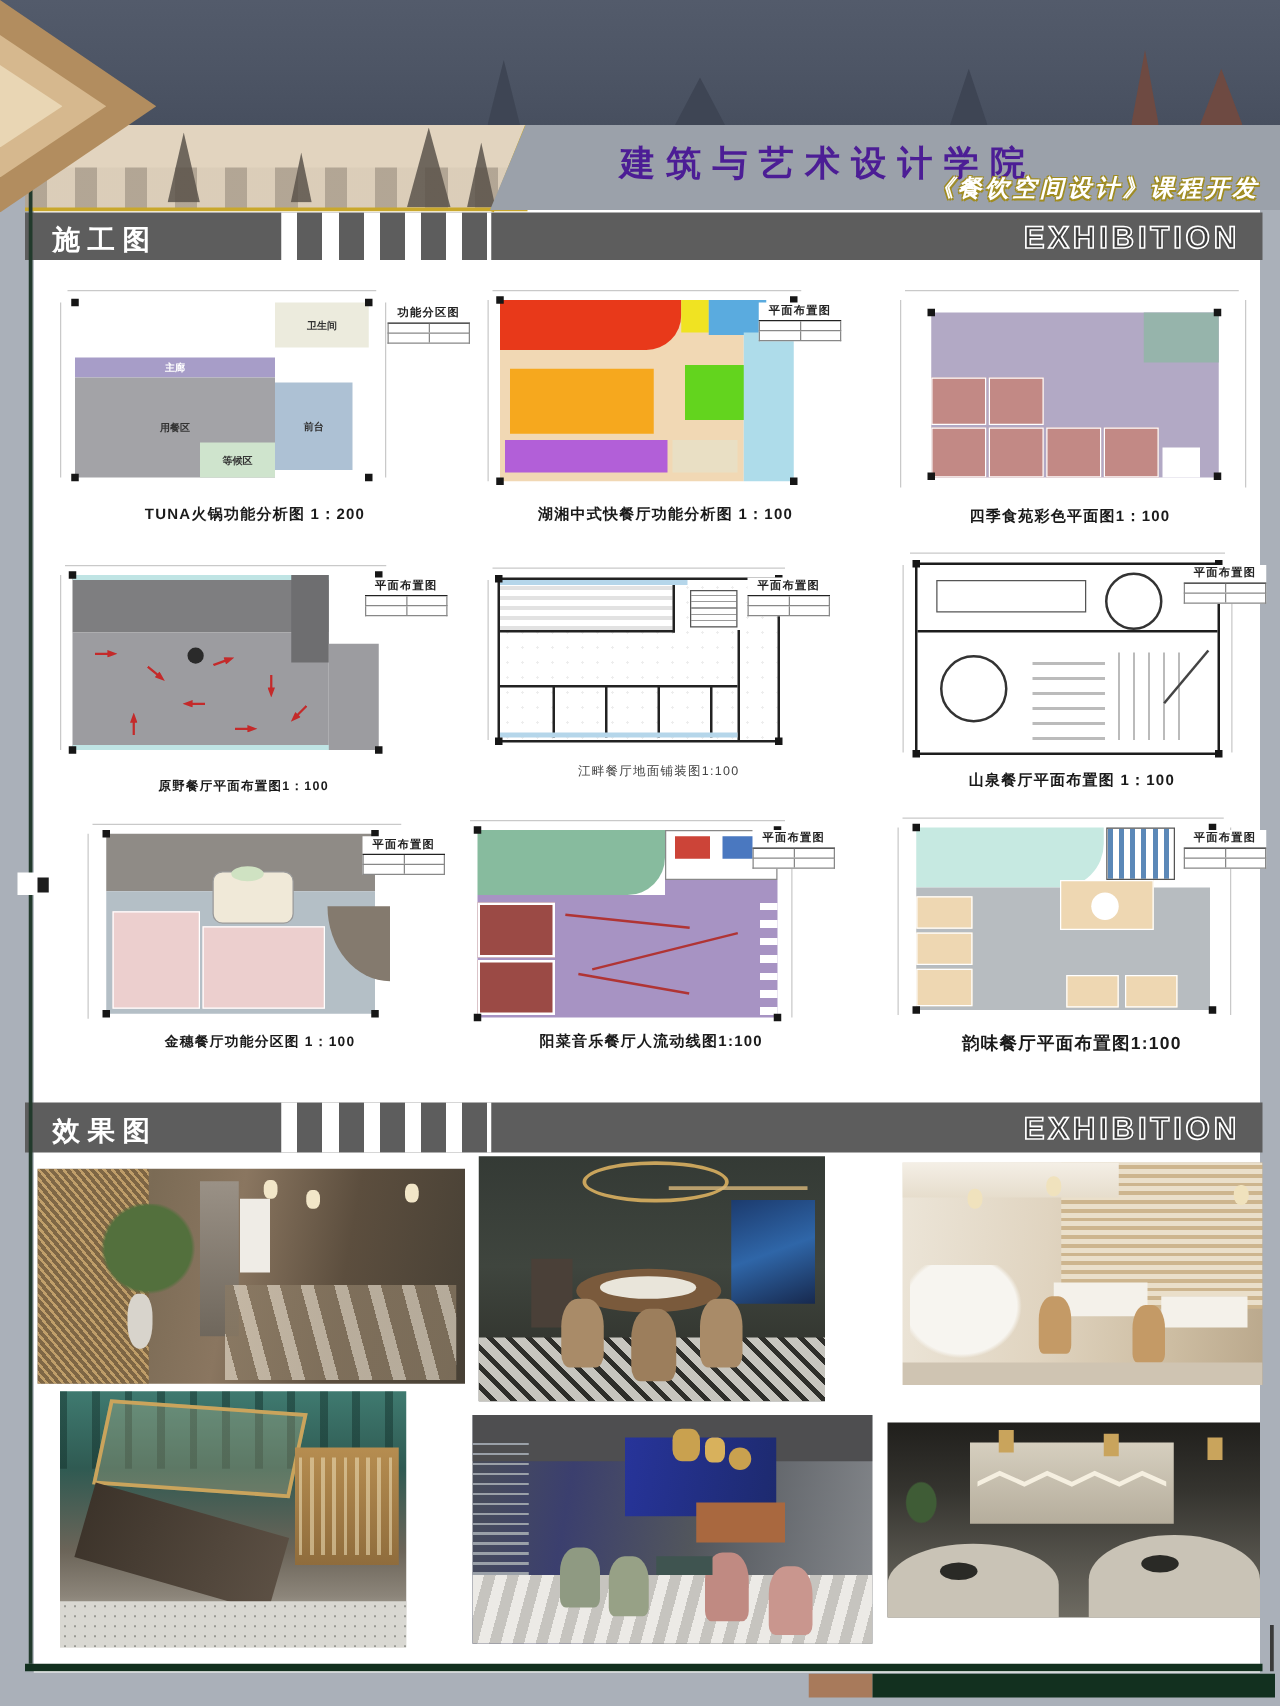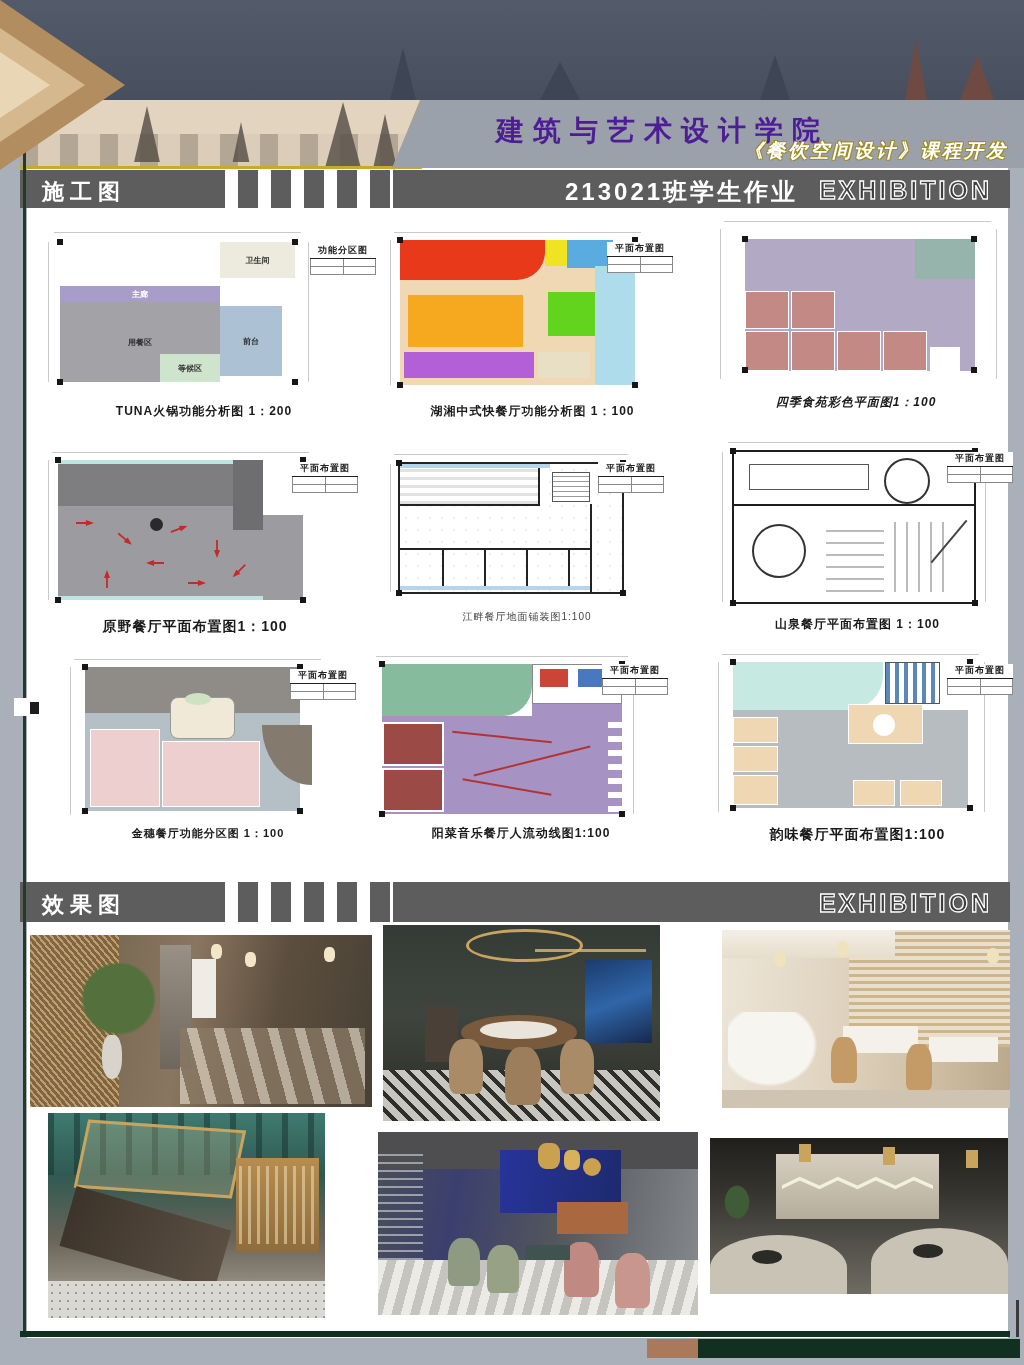--- a/index.html
+++ b/index.html
@@ -75,21 +75,20 @@
     <div class="course">《餐饮空间设计》课程开发</div>
   </div>
 
   <div class="chv" style="left:0;top:0;width:125px;height:170px;background:#b28d5f;z-index:5;"></div>
   <div class="chv" style="left:0;top:28px;width:85px;height:114px;background:#d6b88e;z-index:6;"></div>
   <div class="chv" style="left:0;top:52px;width:50px;height:66px;background:#e9d6b4;z-index:7;"></div>
 
   <div class="band" style="top:170px;">
     <div class="band-label">施工图</div>
     <div class="stripes"></div>
-    <div class="class-line">213021班学生作业</div>
     <div class="exh">EXHIBITION</div>
   </div>
 
   <div class="plan-card" style="left:30px;top:230px;width:348px;height:192px;">
     <div class="plan-canvas" style="left:30px;top:12px;width:235px;height:140px;">
       <div class="dimx" style="top:-10px;"></div>
       <div class="dimy" style="left:-12px;"></div>
       <div class="dimy" style="right:-14px;"></div>
       <div class="z" style="left:160px;top:0;width:75px;height:36px;background:#ecebdd;font-weight:bold;">
           <span>卫生间</span>
@@ -146,21 +145,21 @@
       <div class="legend-row">
           <i></i>
         </div>
       <div class="legend-row">
           <i></i>
         </div>
     </div>
     <div class="plan-caption">湖湘中式快餐厅功能分析图 1：100</div>
   </div>
 
-  <div class="plan-card" style="left:700px;top:217px;width:312px;height:196px;font-style:italic;">
+  <div class="plan-card" style="left:700px;top:228px;width:312px;height:196px;">
     <div class="plan-canvas" style="left:30px;top:12px;width:255px;height:150px;">
       <div class="dimx" style="top:-8px;"></div>
       <div class="dimy" style="left:-10px;"></div>
       <div class="dimy" style="right:-12px;"></div>
       <div class="z" style="left:15px;top:10px;width:230px;height:132px;background:#b2a9c5;"></div>
       <div class="z" style="left:185px;top:10px;width:60px;height:40px;background:#96b4ab;"></div>
       <div class="z" style="left:15px;top:62px;width:44px;height:38px;background:#c28985;border:1px solid #fff;"></div>
       <div class="z" style="left:61px;top:62px;width:44px;height:38px;background:#c28985;border:1px solid #fff;"></div>
       <div class="z" style="left:15px;top:102px;width:44px;height:40px;background:#c28985;border:1px solid #fff;"></div>
       <div class="z" style="left:61px;top:102px;width:44px;height:40px;background:#c28985;border:1px solid #fff;"></div>
@@ -201,21 +200,21 @@
     </div>
     <div class="legend" style="top:14px;">
       <div class="legend-title">平面布置图</div>
       <div class="legend-row">
           <i></i>
         </div>
       <div class="legend-row">
           <i></i>
         </div>
     </div>
-    <div class="plan-caption" style="font-size:14px;">原野餐厅平面布置图1：100</div>
+    <div class="plan-caption" style="font-size:10px;">原野餐厅平面布置图1：100</div>
   </div>
 
   <div class="plan-card" style="left:388px;top:448px;width:278px;height:178px;">
     <div class="plan-canvas" style="left:10px;top:14px;width:222px;height:128px;border:2px solid #222;background:radial-gradient(#ededed 1px,transparent 1px);background-size:12px 12px;">
       <div class="dimx" style="top:-10px;"></div>
       <div class="dimy" style="left:-10px;"></div>
       <div class="z" style="left:0;top:0;width:140px;height:42px;background:repeating-linear-gradient(0deg,#e2e2e2 0 3px,#fff 3px 8px);border-right:2px solid #222;border-bottom:2px solid #222;"></div>
       <div class="z" style="left:0;top:0;width:150px;height:4px;background:#b5d6ea;"></div>
       <div class="z" style="left:152px;top:8px;width:38px;height:30px;background:repeating-linear-gradient(0deg,#fff 0 4px,#9a9a9a 4px 5px);border:1px solid #555;"></div>
       <div class="z" style="left:0;top:84px;width:190px;height:2px;background:#222;"></div>

